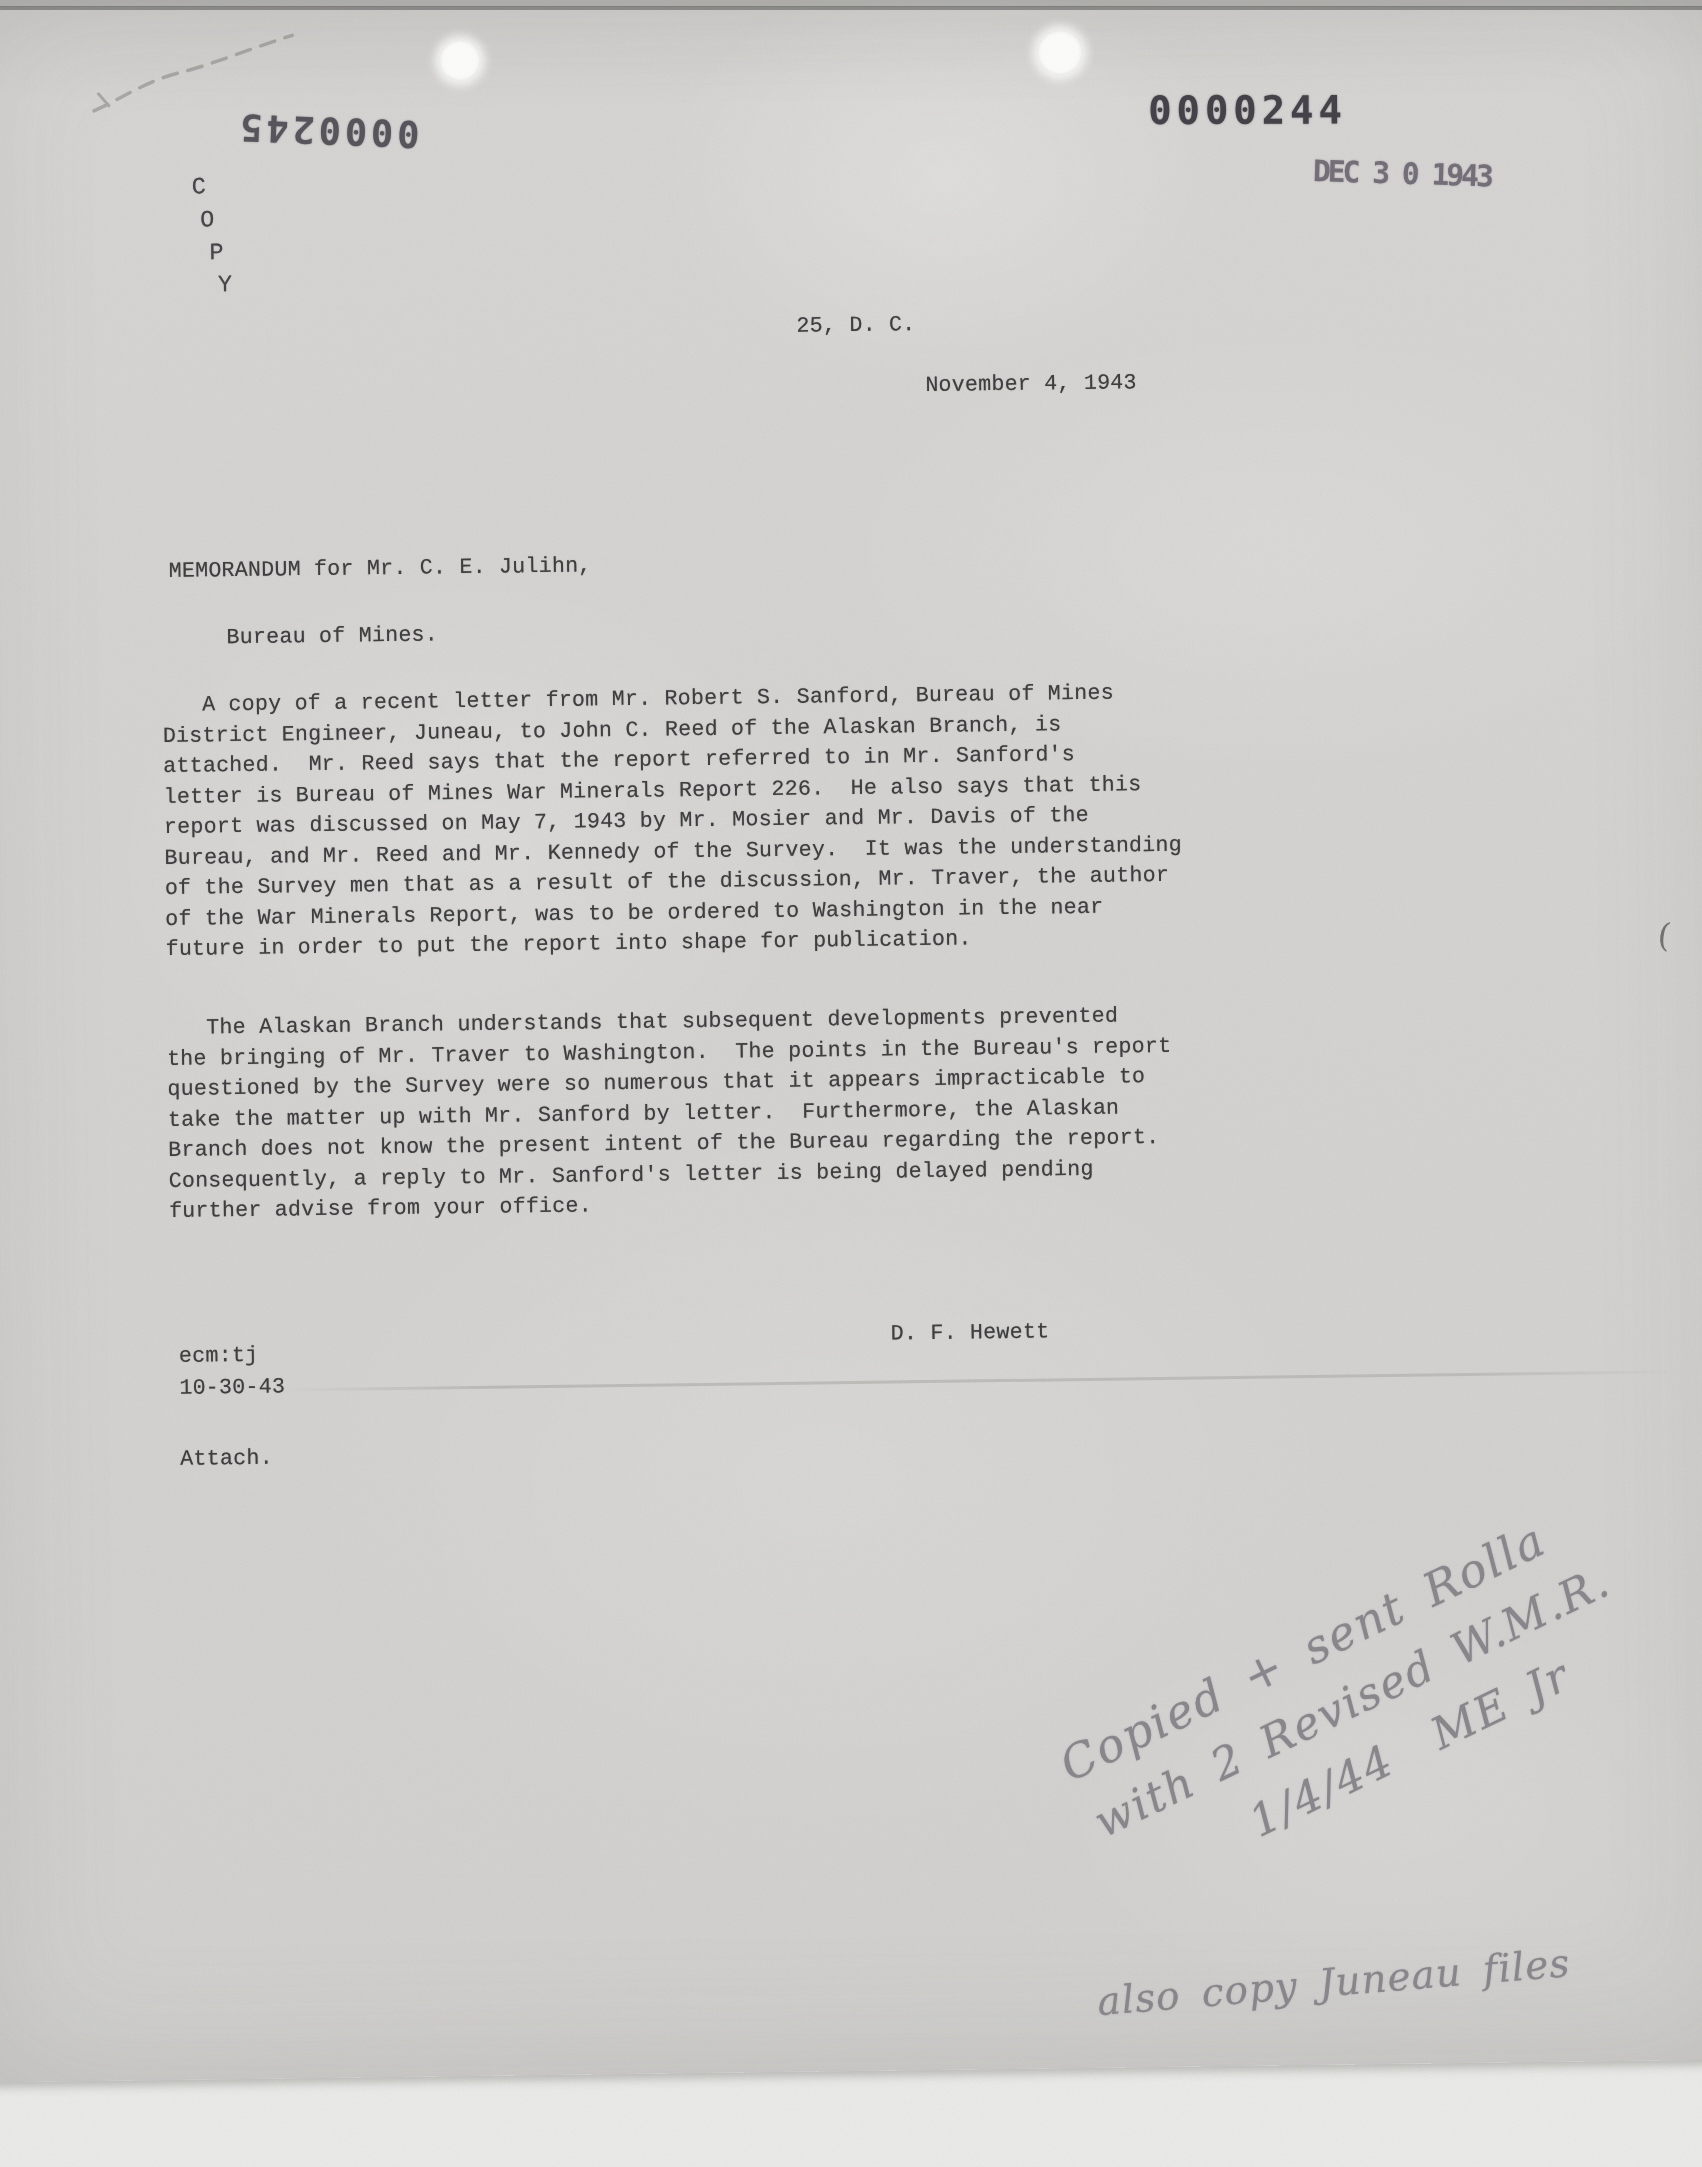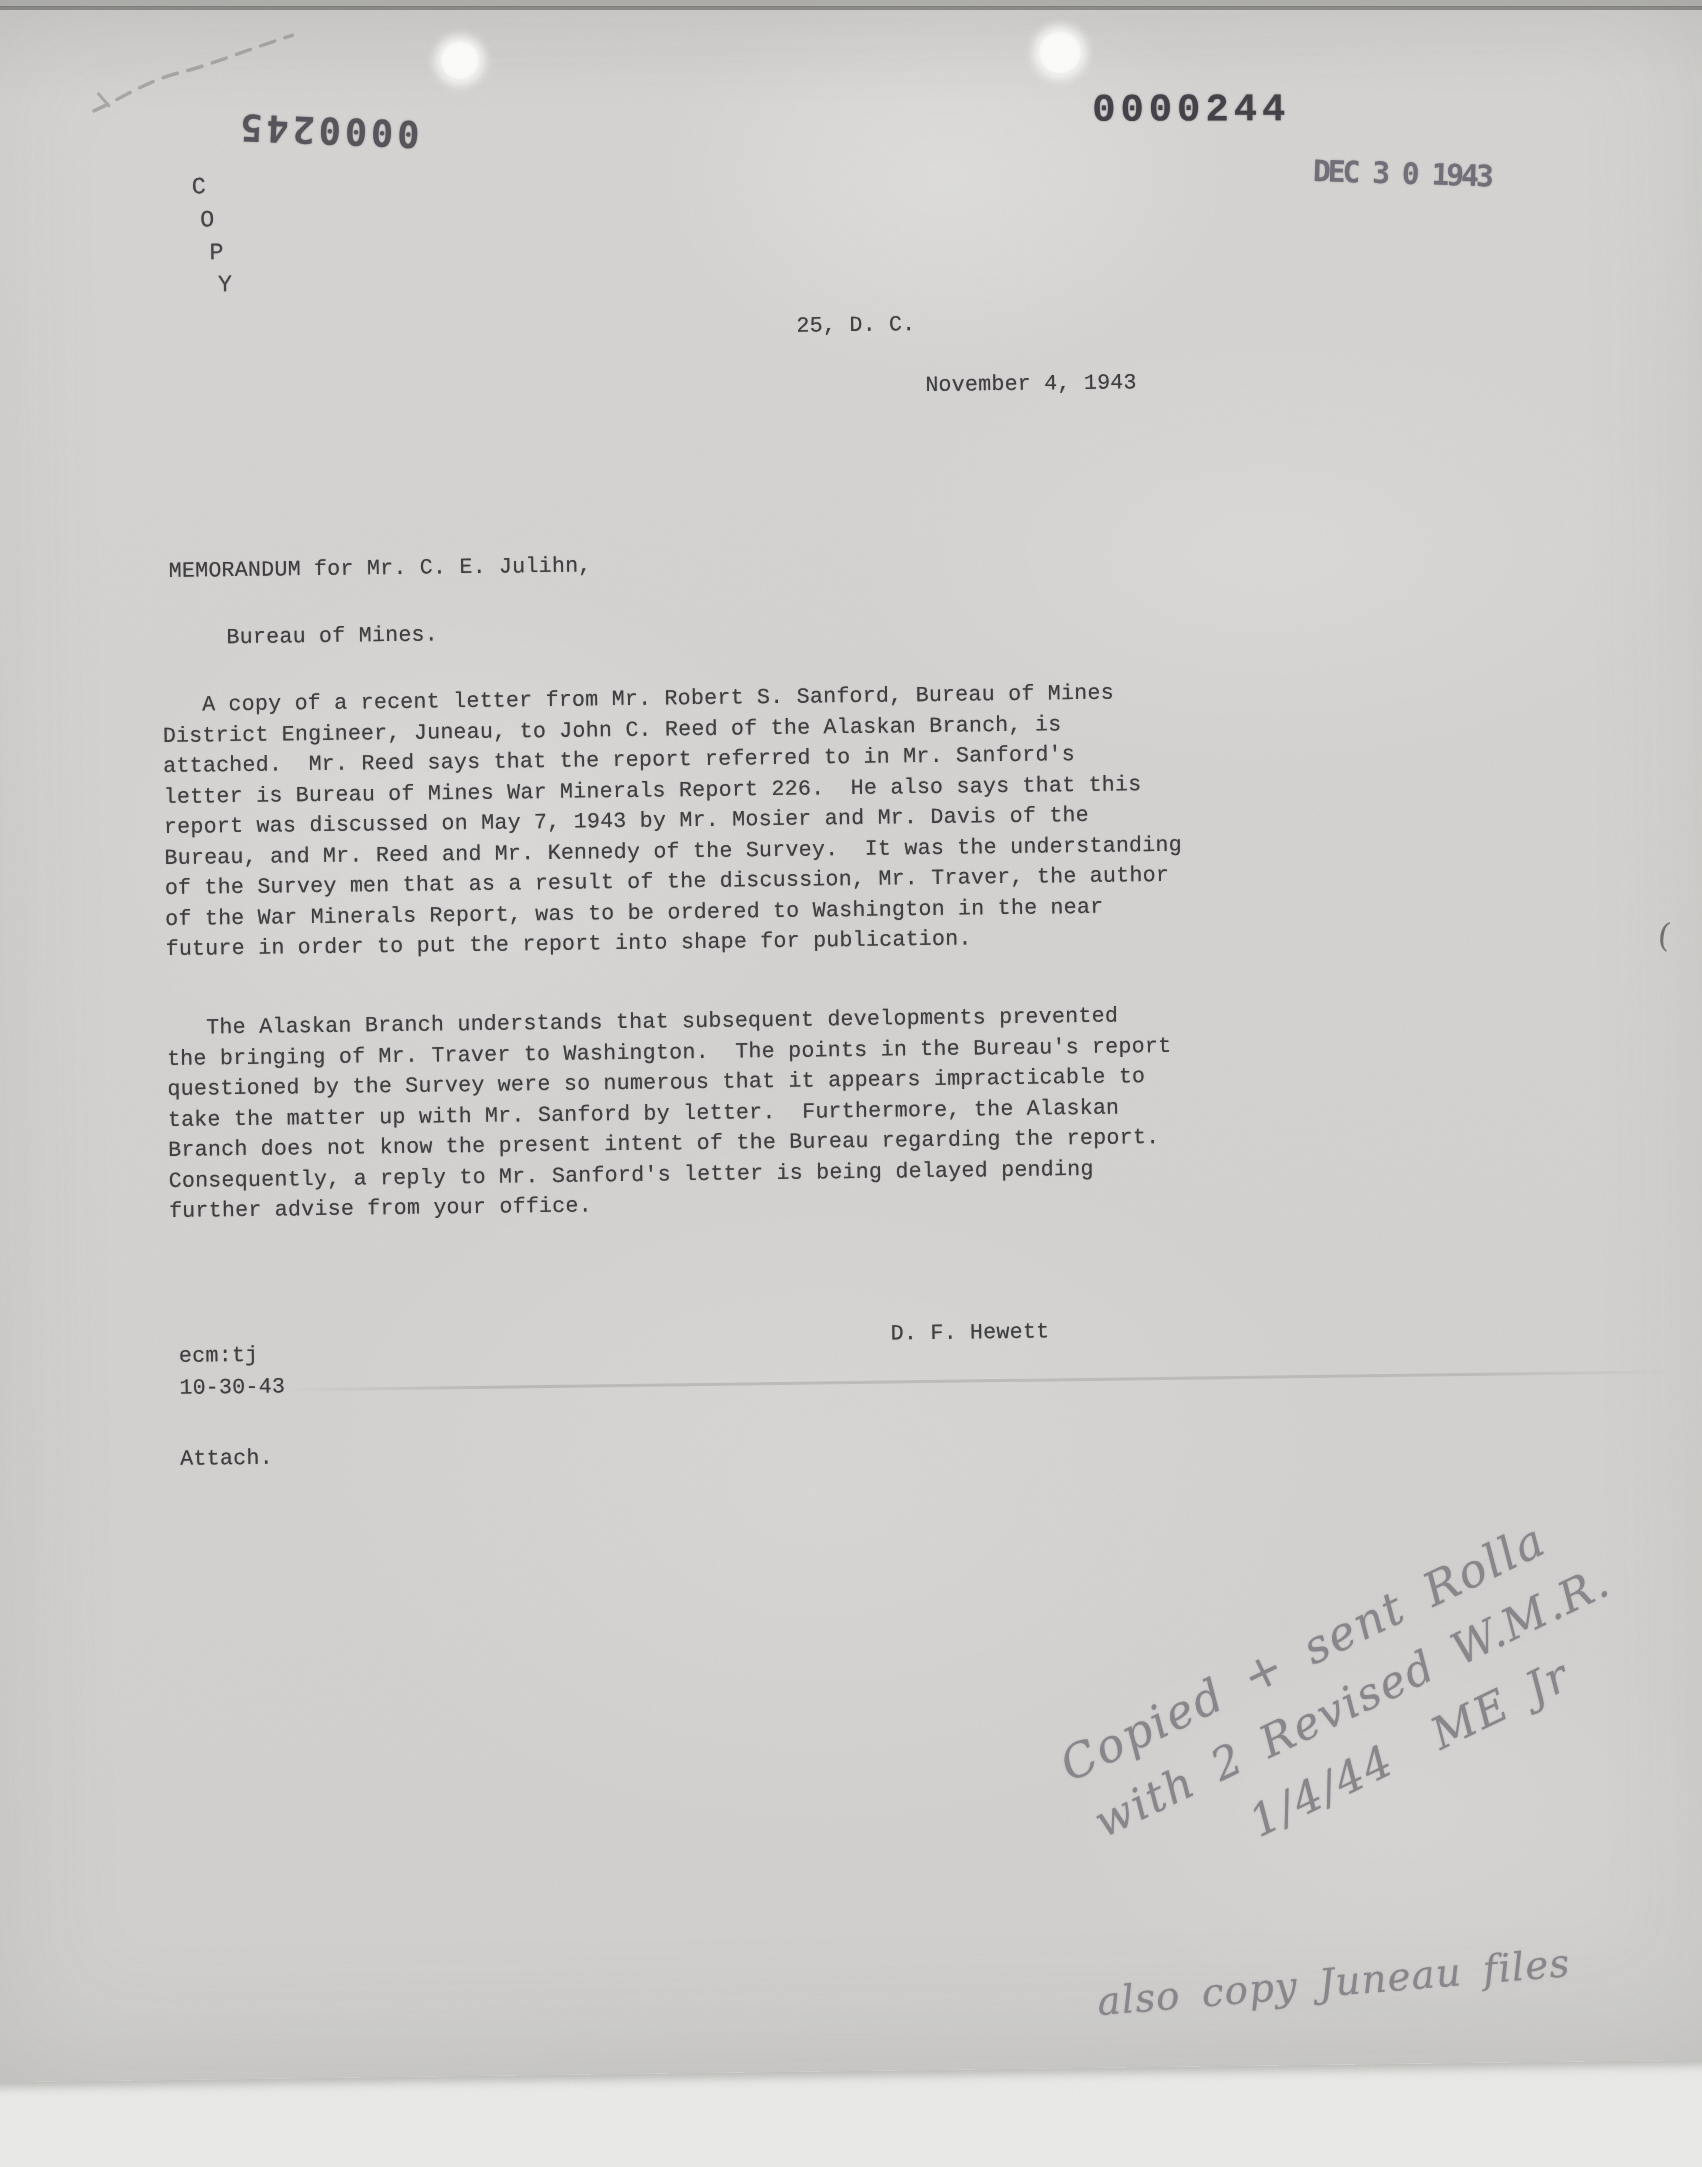--- a/index.html
+++ b/index.html
@@ -34,22 +34,22 @@
   .memo-org{left:232px;top:617px;}
   .p1{top:682px;}
   .p2{top:1005px;}
   .sig{left:887px;top:1322px;}
   .initials{left:175px;top:1335px;}
   .tdate{left:175px;top:1367px;}
   .attach{left:175px;top:1438px;}
 
   
   .stamp{position:absolute;font-family:"DejaVu Sans Mono",monospace;font-weight:bold;}
-  .serial{left:1104px;top:93px;font-size:39px;letter-spacing:4.9px;color:#454349;
-          text-shadow:0 0 2px rgba(69,67,73,0.6);transform:rotate(0.6deg);font-family:Liberation Mono, monospace;}
+  .serial{left:1160px;top:93px;font-size:39px;letter-spacing:4.9px;color:#454349;
+          text-shadow:0 0 2px rgba(69,67,73,0.6);transform:rotate(0.6deg);}
   .mirrored{left:248px;top:102px;font-size:37px;letter-spacing:3.9px;color:#4e4c52;
           text-shadow:0 0 2px rgba(78,76,82,0.55);transform:rotate(183deg);opacity:0.92;}
   .datestamp{left:1324px;top:164px;font-size:29.6px;letter-spacing:-3px;color:#6a6570;
           text-shadow:0 0 2px rgba(106,101,112,0.5);transform:rotate(2.5deg);opacity:0.9;}
 
   
   .copy-letter{position:absolute;font-family:"Liberation Mono",monospace;font-size:23.6px;
           color:#48464a;text-shadow:0 0 1px rgba(72,70,74,0.6);}
 
   

